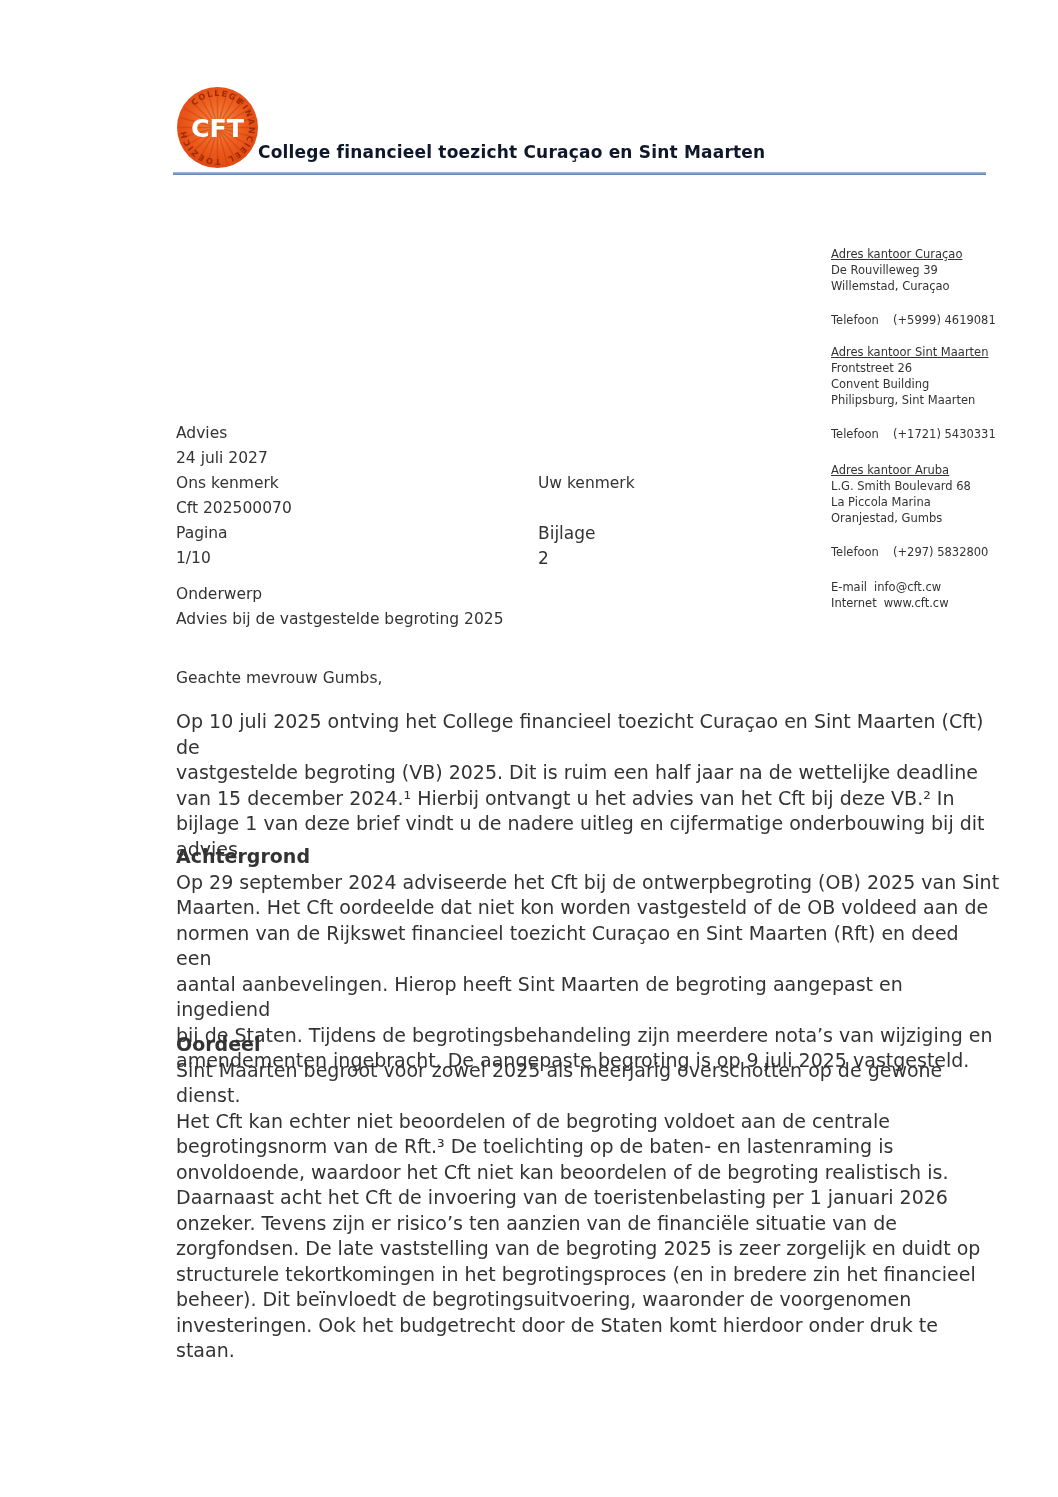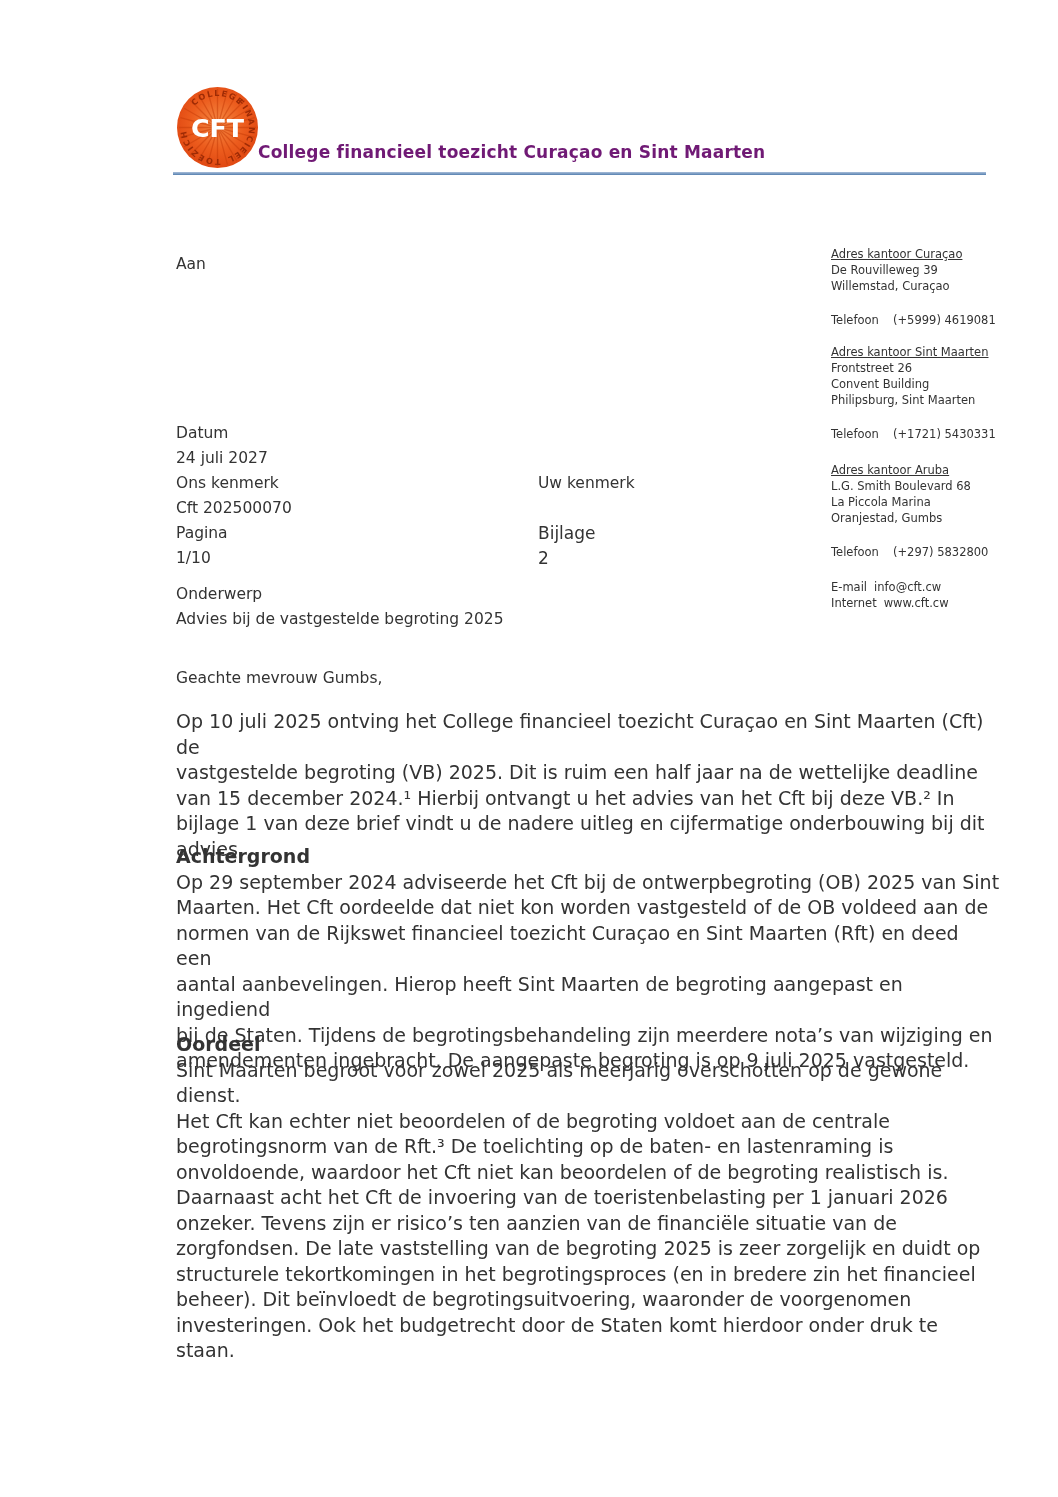--- a/index.html
+++ b/index.html
@@ -4,21 +4,21 @@
 <style>
   html,body{margin:0;padding:0;background:#fff;}
   .page{
     position:relative;width:1058px;height:1497px;background:#ffffff;
     font-family:"DejaVu Sans","Liberation Sans",sans-serif;color:#333333;overflow:hidden;
   }
   
   .logo{position:absolute;left:177px;top:85px;}
   .org-title{
     position:absolute;left:258px;top:142px;font-size:17px;font-weight:bold;
-    color:#701a75;letter-spacing:.2px;white-space:nowrap;
+    color:#0f172a;letter-spacing:.2px;white-space:nowrap;
   }
   .rule{
     position:absolute;left:173px;top:172px;width:813px;height:3px;
     background:linear-gradient(#a9bed9,#5580b0);
   }
   
   .recipient{position:absolute;left:176px;top:252px;font-size:15.5px;line-height:25px;}
   .meta-left{position:absolute;left:176px;top:421px;font-size:15.5px;line-height:25px;}
   .uw-kenmerk{position:absolute;left:538px;top:471px;font-size:15.5px;line-height:25px;}
   .bijlage-block{position:absolute;left:538px;top:521px;font-size:17px;line-height:25px;}
@@ -88,21 +88,20 @@
       <text><textPath href="#ringpath" startOffset="53%" text-anchor="middle">FINANCIEEL</textPath></text>
       <text><textPath href="#ringpath" startOffset="88%" text-anchor="middle">TOEZICHT</textPath></text>
     </g>
     <text x="40" y="49" text-anchor="middle" font-size="25" font-weight="bold" fill="#ffffff" font-family="DejaVu Sans, sans-serif">CFT</text>
   </svg>
 
   <div class="org-title">College financieel toezicht Curaçao en Sint Maarten</div>
   <div class="rule"></div>
 
   <div class="recipient">
-    <div>Aan</div>
   </div>
 
   <aside class="sidebar">
     <div class="office">
       <div class="office-heading">Adres kantoor Curaçao</div>
       <div>De Rouvilleweg 39</div>
       <div>Willemstad, Curaçao</div>
       <div class="tel-row">
         <span class="tel-label">Telefoon</span>
         <span>(+5999) 4619081</span>
@@ -134,21 +133,21 @@
         <span>info@cft.cw</span>
       </div>
       <div class="net-row">
         <span class="net-label">Internet</span>
         <span>www.cft.cw</span>
       </div>
     </div>
   </aside>
 
   <div class="meta-left">
-    <div>Datum</div>
+    <div>Advies</div>
     <div>24 juli 2027</div>
     <div>Ons kenmerk</div>
     <div>Cft 202500070</div>
     <div>Pagina</div>
     <div>1/10</div>
   </div>
   <div class="uw-kenmerk">Uw kenmerk</div>
   <div class="bijlage-block">
     <div>Bijlage</div>
     <div>2</div>

